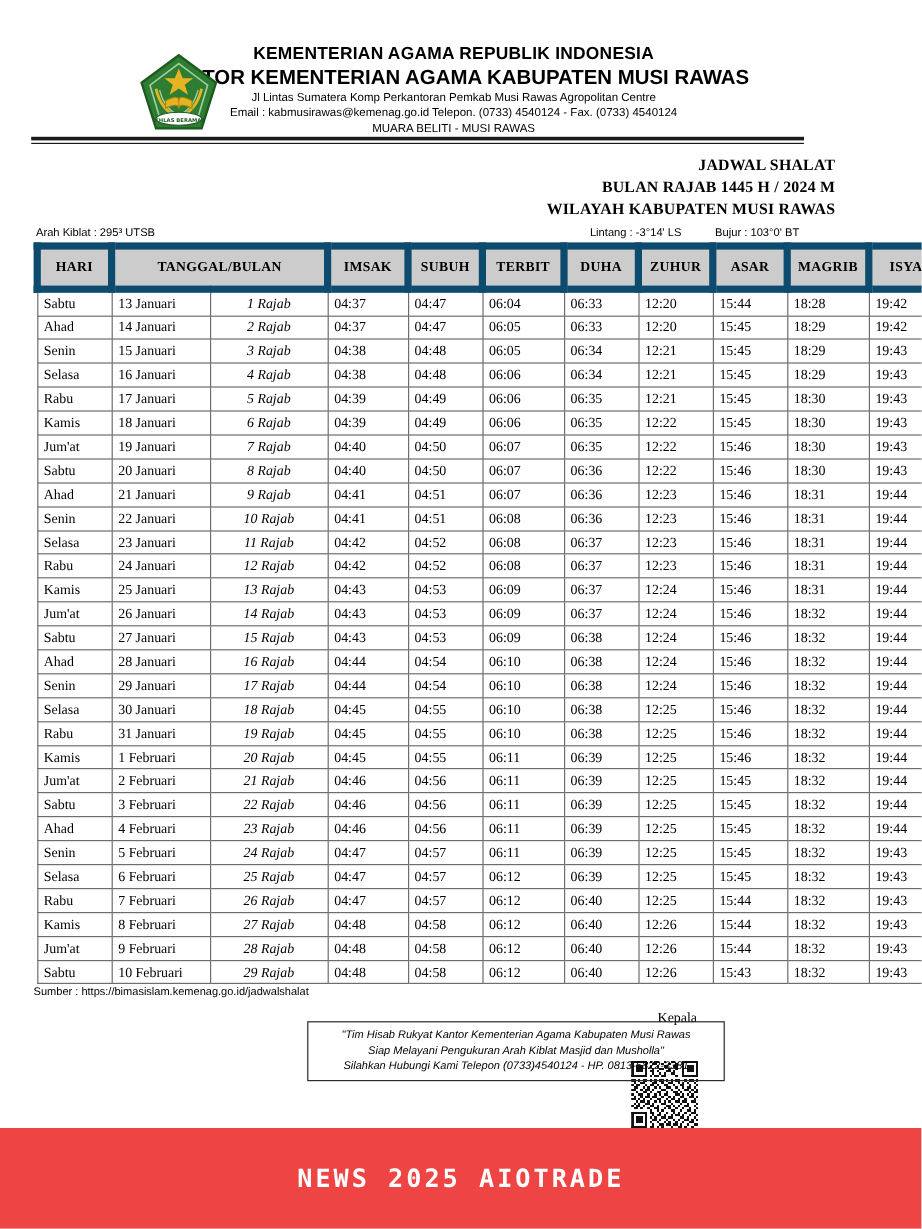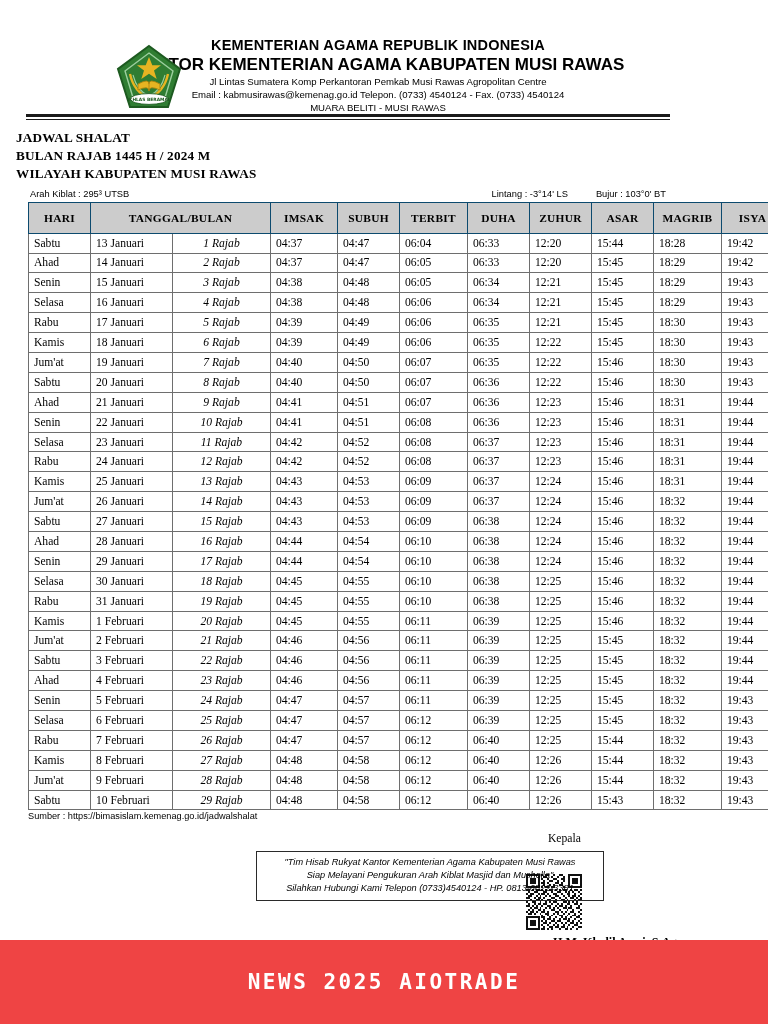--- a/index.html
+++ b/index.html
@@ -67,21 +67,21 @@
 
   .rule-double {
     margin: 4px 26px 0 26px;
     border-top: 3px solid #1a1a1a;
     border-bottom: 1.5px solid #1a1a1a;
     height: 2px;
   }
 
   
   .title-block {
-    text-align: left;
+    text-align: right;
     margin-top: 9px;
     font-family: "Liberation Serif", serif;
     color: #000;
     padding-left: 16px;
   }
   .title-block div {
     font-weight: bold;
     font-size: 13.2px;
     line-height: 1.38;
     letter-spacing: .2px;
@@ -102,21 +102,21 @@
   
   .tbl-wrap { margin: 0 28px; }
   table.jadwal {
     border-collapse: collapse;
     width: 712px;
     table-layout: fixed;
     font-family: "Liberation Serif", serif;
   }
   table.jadwal th {
     background: #cccccc;
-    border: 1px solid #0c4a6e;
+    border: 6px solid #0c4a6e;
     font-family: "Liberation Serif", serif;
     font-weight: bold;
     font-size: 11.4px;
     color: #000;
     height: 28px;
     letter-spacing: .3px;
   }
   table.jadwal td {
     border: 1px solid #6e6e6e;
     font-size: 11.6px;

